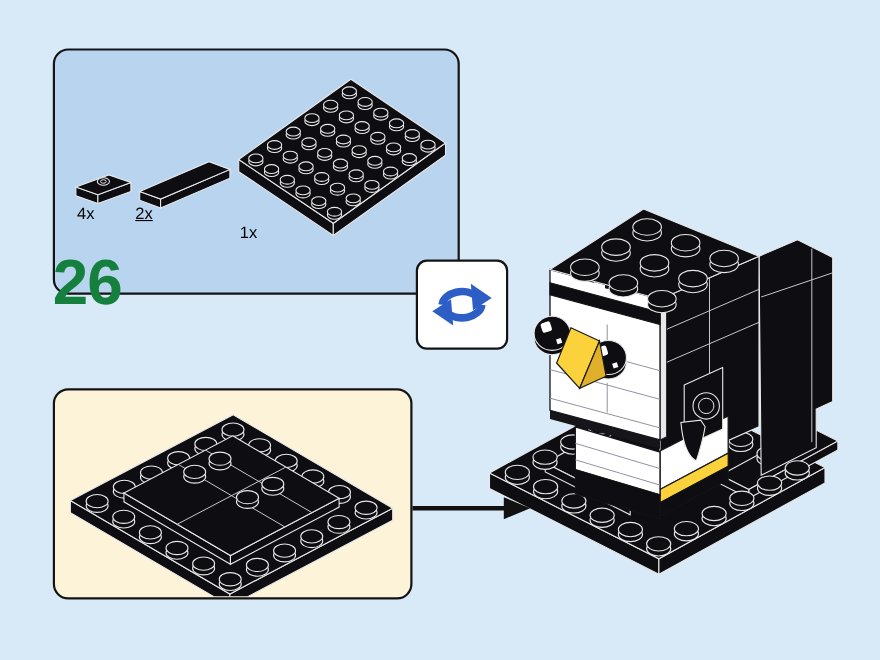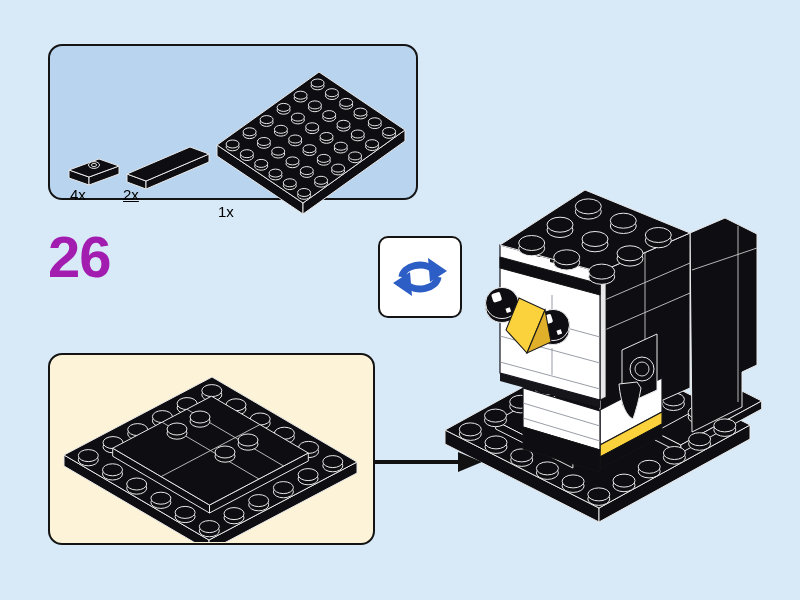--- a/index.html
+++ b/index.html
@@ -4,30 +4,30 @@
 <style>
   html,body{margin:0;padding:0;}
   body{
     width:800px;height:600px;position:relative;overflow:hidden;
     background:var(--page-bg,#d8eaf8);
     font-family:"Liberation Sans",sans-serif;
   }
   .box{
     position:absolute;border:2.5px solid #141414;border-radius:14px;box-sizing:border-box;
   }
-  .parts-box{left:48px;top:44px;width:370px;height:156px;background:var(--callout-bg,#b9d4ee);}
+  .parts-box{left:48px;top:44px;width:370px;height:224px;background:var(--callout-bg,#b9d4ee);}
   .assembly-box{left:48px;top:353px;width:327px;height:192px;background:var(--assembly-bg,#fdf3d8);}
   .rotate-box{
     left:378px;top:236px;width:84px;height:82px;background:#ffffff;
     border:2.5px solid #141414;border-radius:10px;position:absolute;box-sizing:border-box;
     display:flex;align-items:center;justify-content:center;
   }
   .step-number{
     position:absolute;left:48px;top:228px;
-    font-size:58px;font-weight:bold;color:#a21caf;letter-spacing:-1px;line-height:1;
+    font-size:58px;font-weight:bold;color:#15803d;letter-spacing:-1px;line-height:1;
   }
   .part-label{
     position:absolute;top:140px;font-size:15px;color:#000;font-weight:normal;
   }
   .lbl-0{left:20px;} .lbl-1{left:73px;text-decoration:underline;} .lbl-2{left:168px;margin-top:17px;}
   svg{display:block;}
   .black{fill:var(--part-black,#0d0d12);stroke:var(--line-on-black,#e9e9e9);stroke-width:1;}
   .blackedge{fill:var(--part-black,#0d0d12);stroke:#141414;stroke-width:1;}
   .studs ellipse{fill:var(--part-black,#0d0d12);stroke:var(--line-on-black,#e9e9e9);stroke-width:1;}
   .white{fill:var(--part-white,#ffffff);stroke:#14141c;stroke-width:1.2;}

